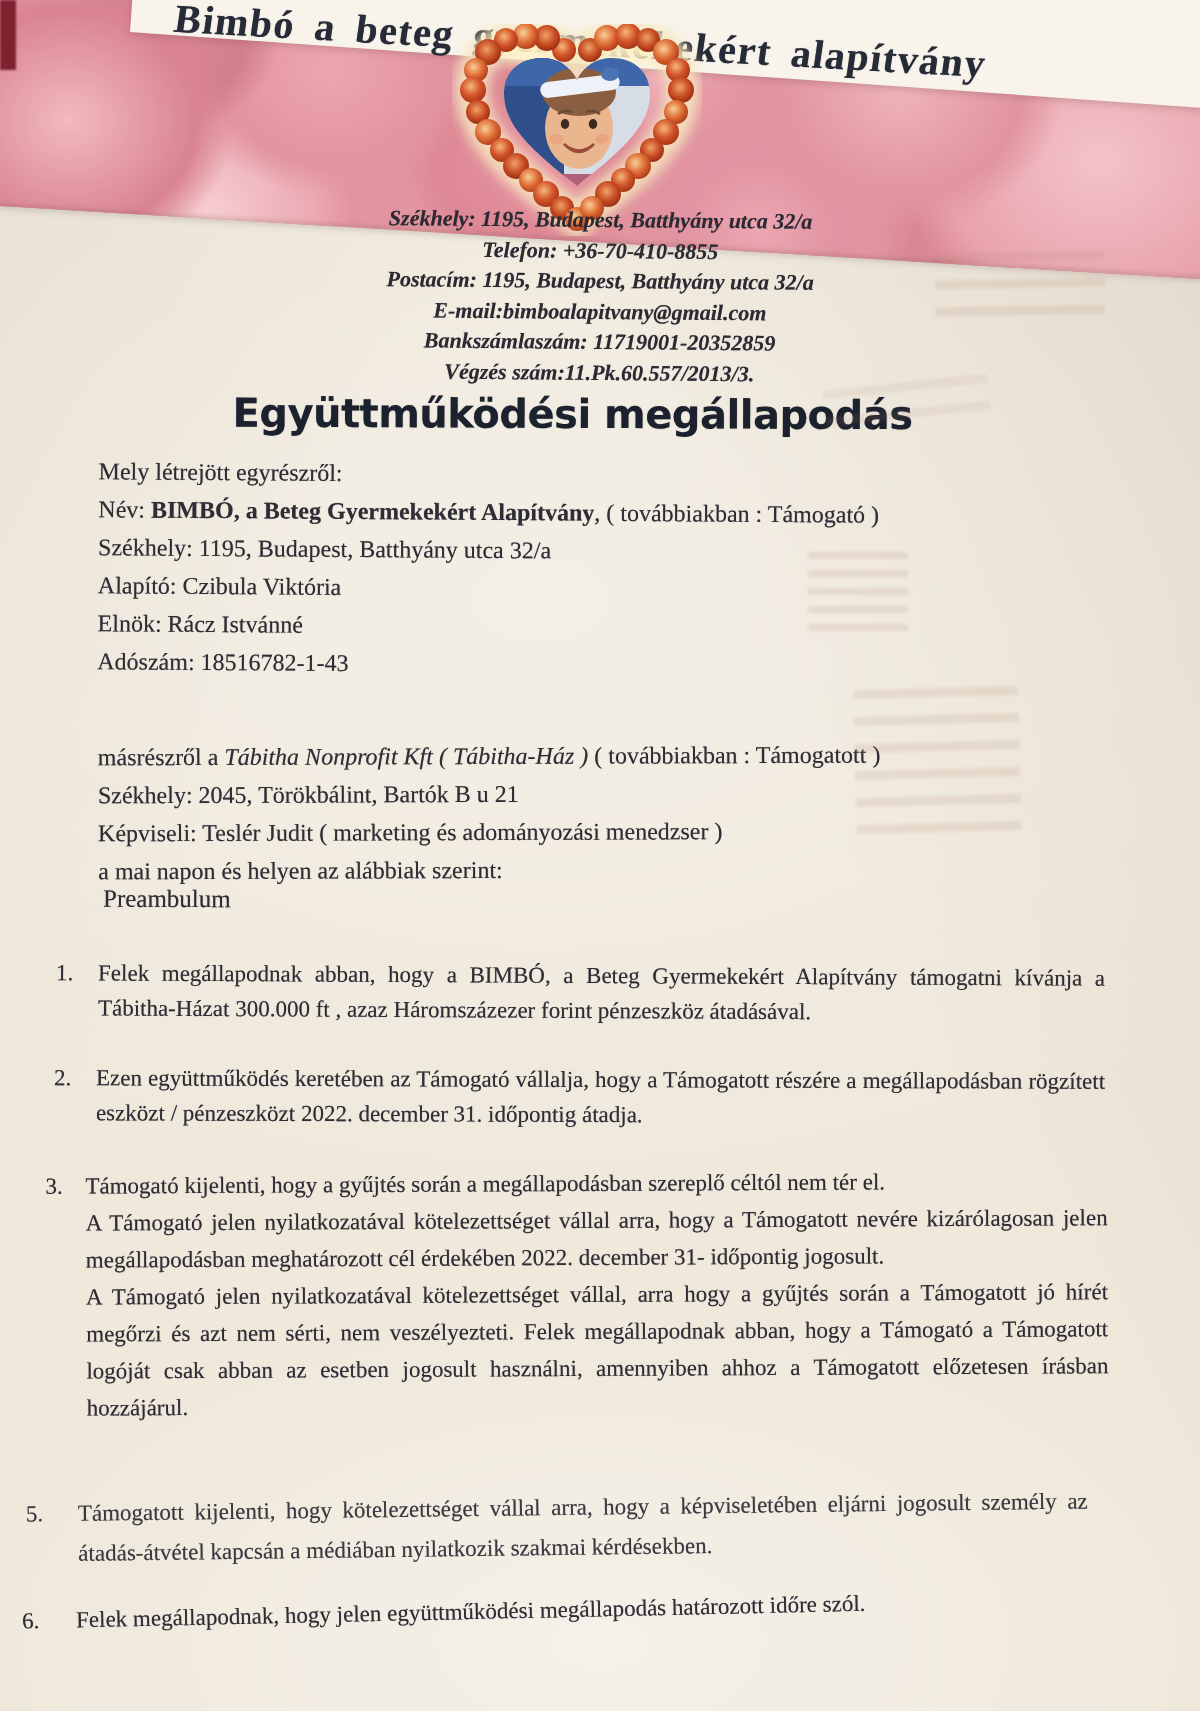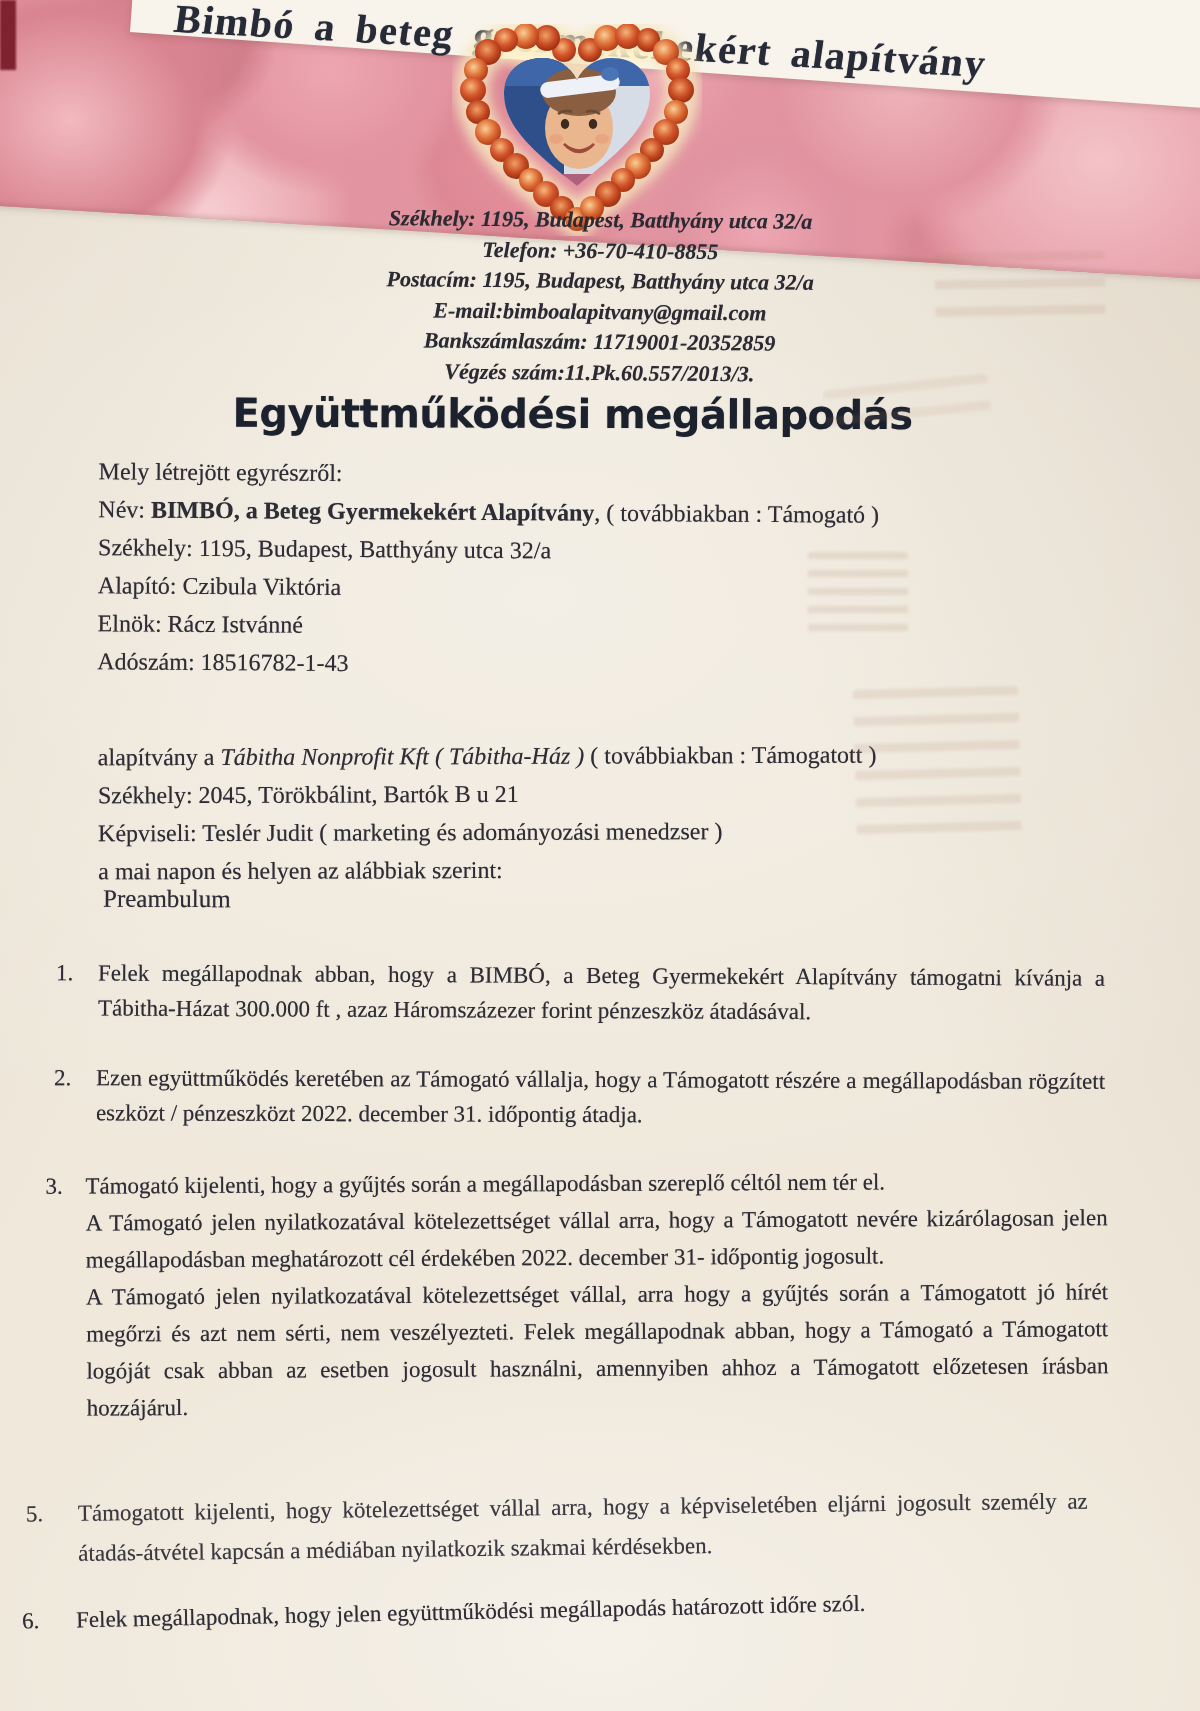--- a/index.html
+++ b/index.html
@@ -196,21 +196,21 @@
   <div class="block party1 doc-text">
     <div>Mely létrejött egyrészről:</div>
     <div><span>Név: </span><span class="bd">BIMBÓ, a Beteg Gyermekekért Alapítvány</span><span>, ( továbbiakban : Támogató )</span></div>
     <div>Székhely: 1195, Budapest, Batthyány utca 32/a</div>
     <div>Alapító: Czibula Viktória</div>
     <div>Elnök: Rácz Istvánné</div>
     <div>Adószám: 18516782-1-43</div>
   </div>
 
   <div class="block party2 doc-text">
-    <div><span>alapítvány a </span><span class="it">Tábitha Nonprofit Kft ( Tábitha-Ház )</span><span> ( továbbiakban : Támogatott )</span></div>
+    <div><span>másrészről a </span><span class="it">Tábitha Nonprofit Kft ( Tábitha-Ház )</span><span> ( továbbiakban : Támogatott )</span></div>
     <div>Székhely: 2045, Törökbálint, Bartók B u 21</div>
     <div>Képviseli: Teslér Judit ( marketing és adományozási menedzser )</div>
     <div>a mai napon és helyen az alábbiak szerint:</div>
   </div>
 
   <div class="block preamb doc-text">Preambulum</div>
 
   <div class="clause c1 doc-text">
     <div class="num">1.</div>
     <div class="body">Felek megállapodnak abban, hogy a BIMBÓ, a Beteg Gyermekekért Alapítvány támogatni kívánja a Tábitha-Házat 300.000 ft , azaz Háromszázezer forint pénzeszköz átadásával.</div>

